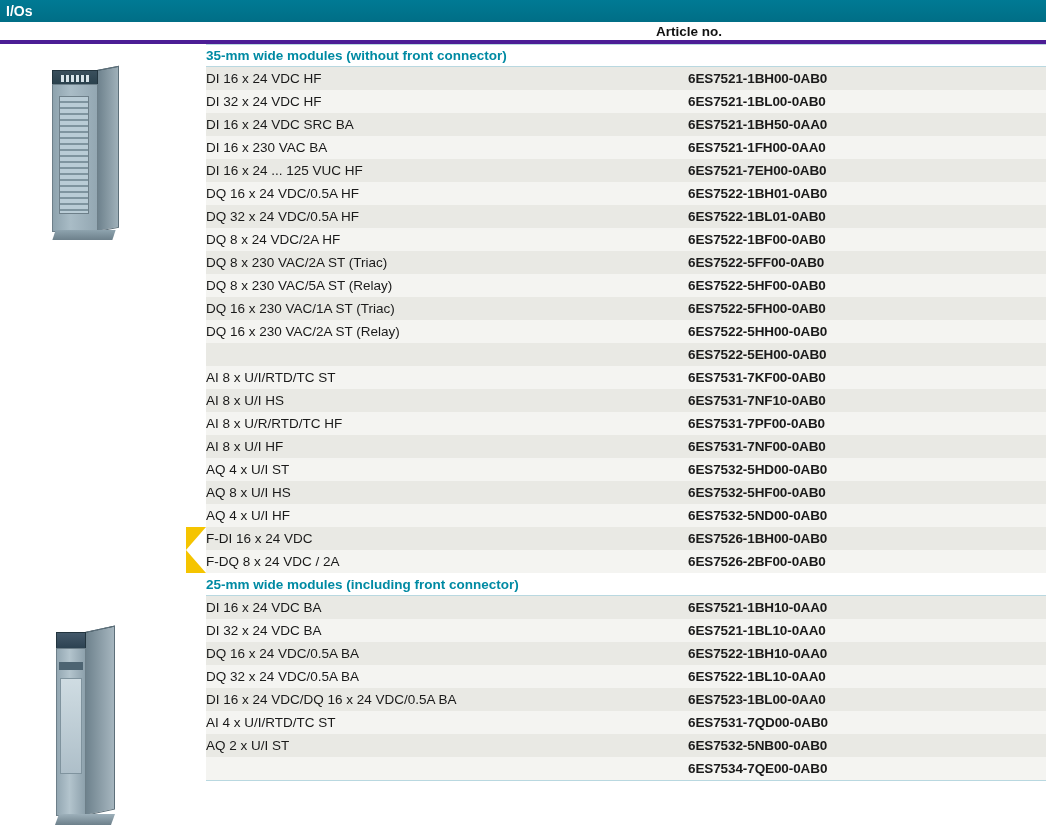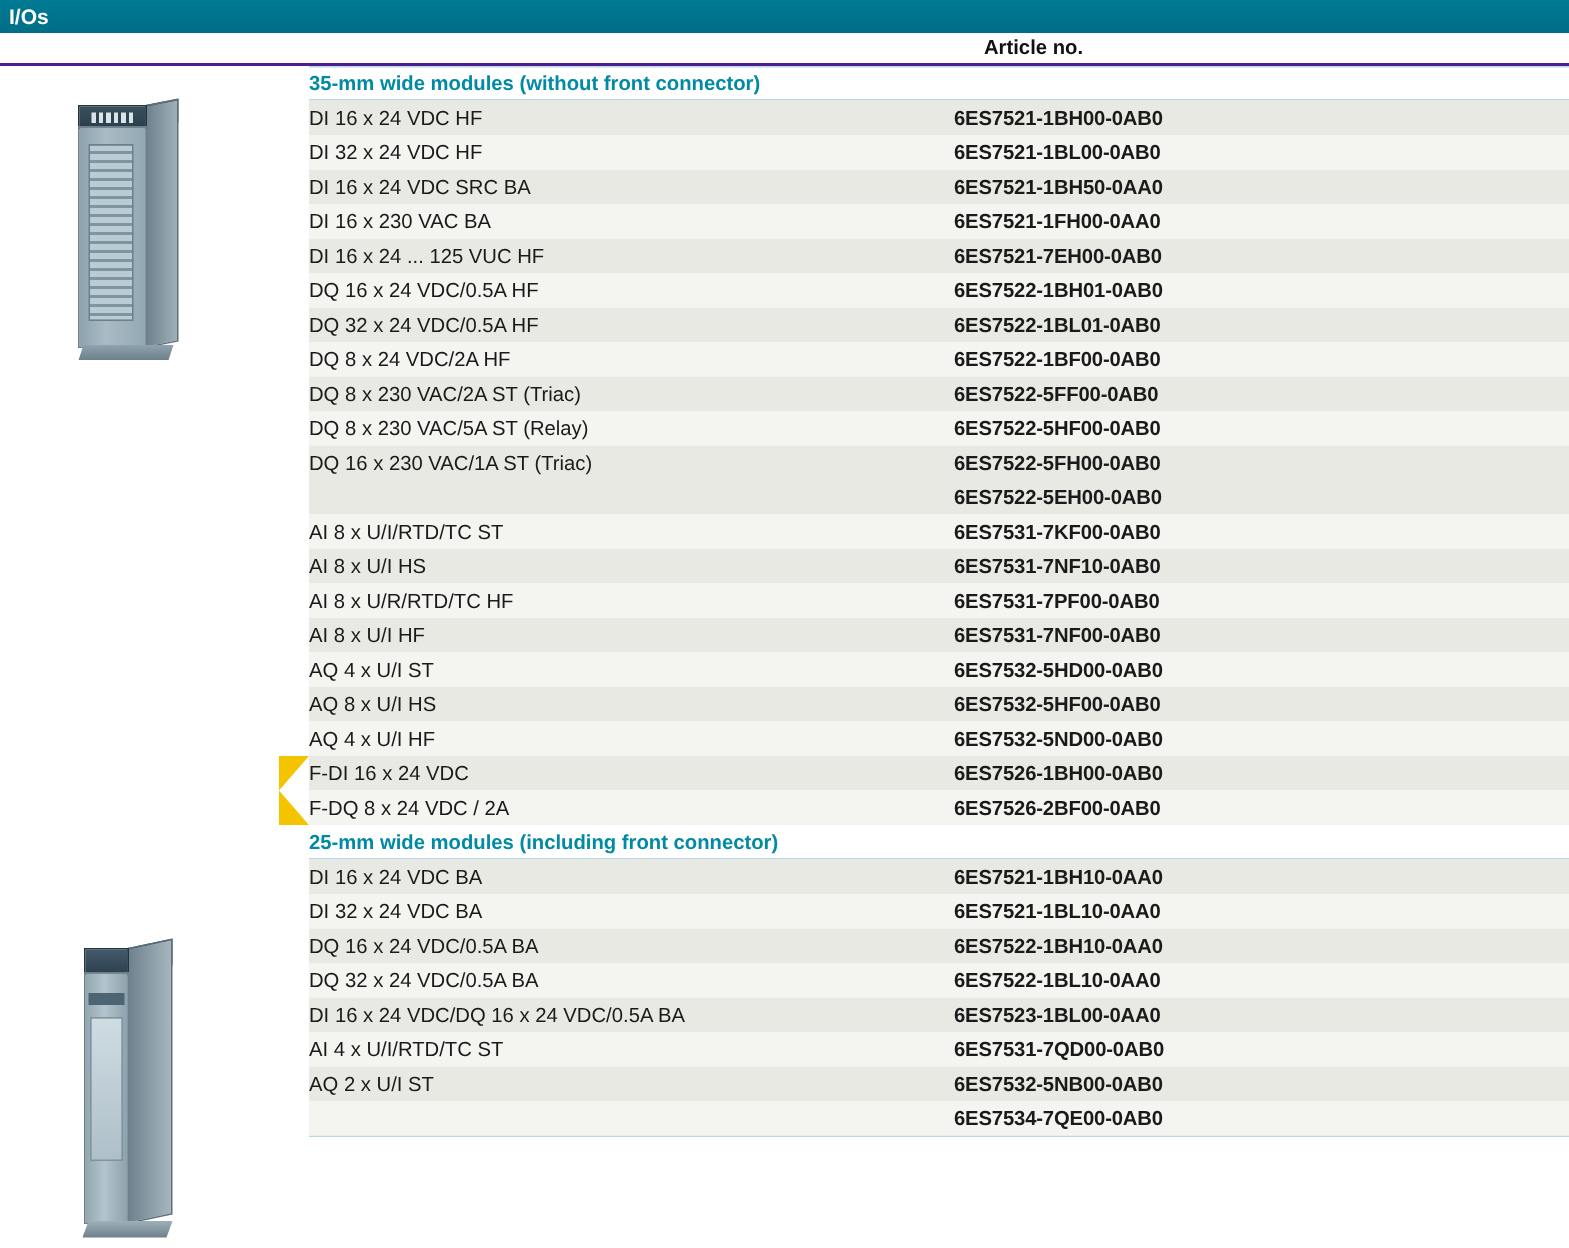--- a/index.html
+++ b/index.html
@@ -28,21 +28,21 @@
     font-size: 14px;
     font-weight: bold;
     line-height: 22px;
     padding-left: 6px;
     box-sizing: border-box;
   }
   
   .col-head {
     height: 22px;
     position: relative;
-    border-bottom: 2px solid #4c1d95;
+    border-bottom: 4px solid #4c1d95;
     box-sizing: border-box;
   }
   .col-head .article-label {
     position: absolute;
     left: 656px;
     top: 2px;
     font-size: 13.5px;
     font-weight: bold;
     color: #111;
   }
@@ -62,21 +62,21 @@
     height: 23px;
     line-height: 23px;
     font-size: 13.5px;
     white-space: nowrap;
     text-align: right;
   }
   .row .name {
     left: 206px;
   }
   .row .art {
-    left: 636px;
+    left: 688px;
     font-weight: bold;
     letter-spacing: -0.1px;
   }
   
   .band {
     position: absolute;
     left: 206px;
     right: 0;
     top: 0;
     height: 23px;
@@ -380,20 +380,25 @@
       <div class="row even">
         <div class="band"></div>
         <span class="name">DQ 8 x 230 VAC/5A ST (Relay)</span>
         <span class="art">6ES7522-5HF00-0AB0</span>
       </div>
       <div class="row odd">
         <div class="band"></div>
         <span class="name">DQ 16 x 230 VAC/1A ST (Triac)</span>
         <span class="art">6ES7522-5FH00-0AB0</span>
       </div>
+      <div class="row even">
+        <div class="band"></div>
+        <span class="name">DQ 16 x 230 VAC/2A ST (Relay)</span>
+        <span class="art">6ES7522-5HH00-0AB0</span>
+      </div>
       <div class="row odd">
         <div class="band"></div>
         <span class="art">6ES7522-5EH00-0AB0</span>
       </div>
       <div class="row even">
         <div class="band"></div>
         <span class="name">AI 8 x U/I/RTD/TC ST</span>
         <span class="art">6ES7531-7KF00-0AB0</span>
       </div>
       <div class="row odd">

